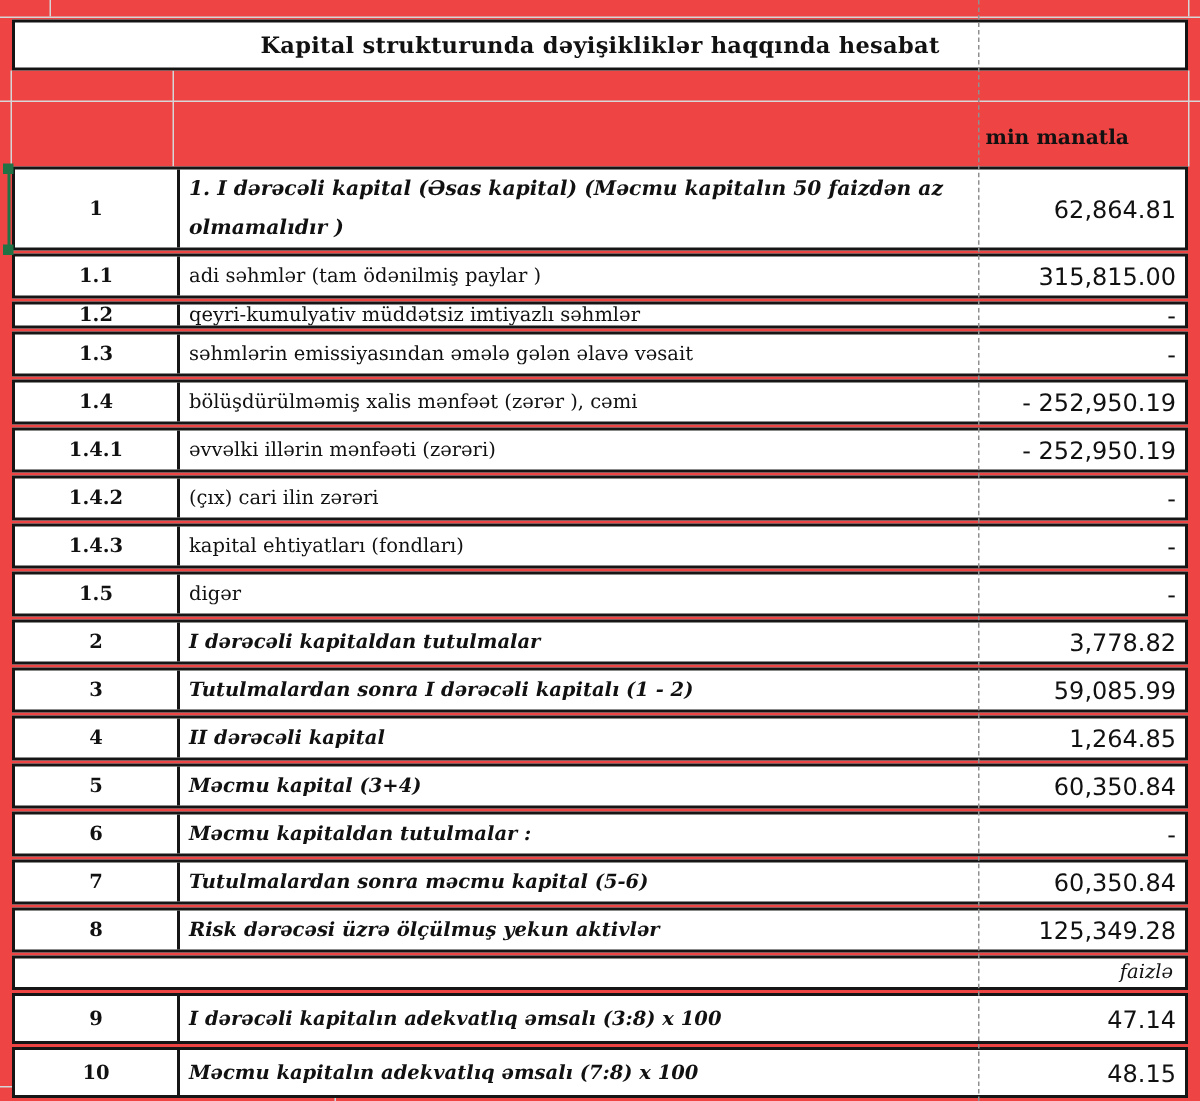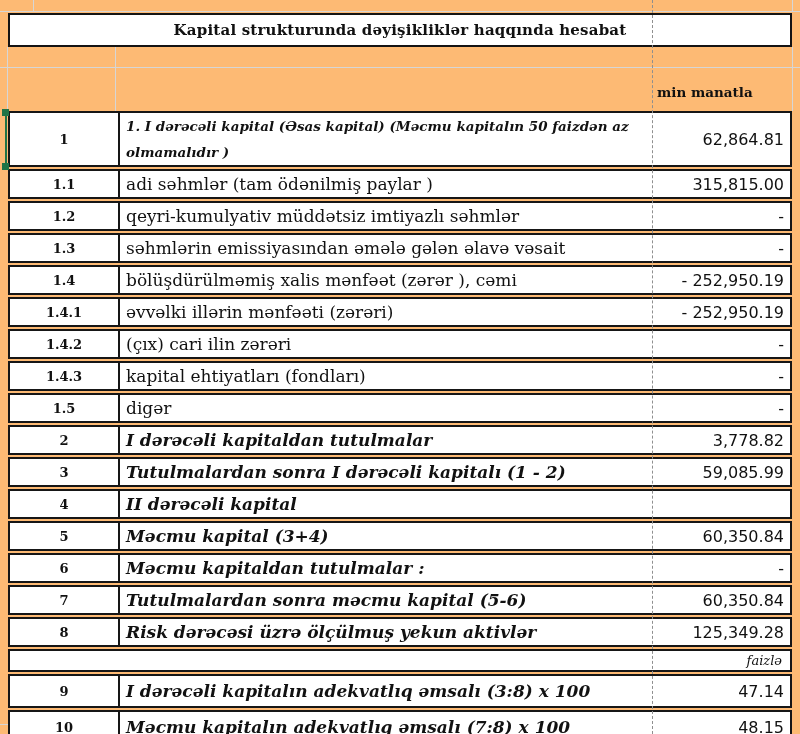--- a/index.html
+++ b/index.html
@@ -1,20 +1,20 @@
 <!DOCTYPE html>
 <html><head>
 <meta charset="utf-8">
 <style>
   html, body { margin: 0; padding: 0; background: #ffffff; }
   .sheet {
     position: relative;
     width: 800px;
     height: 734px;
-    background: #fdba74;
+    background: #ef4444;
     overflow: hidden;
     font-family: "DejaVu Serif", serif;
     color: #111111;
   }
   
   .gl { position: absolute; background: #d6d6d6; }
   .gl-h { height: 1px; }
   .gl-v { width: 1px; }
 
   
@@ -75,21 +75,21 @@
     box-sizing: border-box;
     border-right: 2px solid #161616;
     display: flex; align-items: center; justify-content: center;
     font-weight: bold; font-size: 13px;
     flex-shrink: 0;
   }
   .cell-label {
     flex: 1;
     display: flex; align-items: center;
     padding: 1px 4px 1px 6px;
-    font-size: 17px;
+    font-size: 13px;
     line-height: 25px;
   }
   .cell-label.bold { font-weight: bold; font-style: italic; }
   .cell-value {
     width: 137px;
     flex-shrink: 0;
     display: flex; align-items: center; justify-content: flex-end;
     padding-right: 6px;
     box-sizing: border-box;
     font-family: "DejaVu Sans", sans-serif;
@@ -132,21 +132,21 @@
       <div class="row" style="height: 56px;">
         <div class="cell-no">1</div>
         <div class="cell-label bold" style="line-height: 26px; font-size: 13.5px;">1. I dərəcəli kapital (Əsas kapital) (Məcmu kapitalın 50 faizdən  az olmamalıdır )</div>
         <div class="cell-value">62,864.81</div>
       </div>
       <div class="row" style="height: 30px;">
         <div class="cell-no">1.1</div>
         <div class="cell-label">adi səhmlər (tam ödənilmiş paylar )</div>
         <div class="cell-value">315,815.00</div>
       </div>
-      <div class="row" style="height: 30px;">
+      <div class="row" style="height: 18px;">
         <div class="cell-no">1.2</div>
         <div class="cell-label">qeyri-kumulyativ müddətsiz imtiyazlı səhmlər</div>
         <div class="cell-value">-</div>
       </div>
       <div class="row" style="height: 30px;">
         <div class="cell-no">1.3</div>
         <div class="cell-label">səhmlərin emissiyasından əmələ gələn  əlavə vəsait</div>
         <div class="cell-value">-</div>
       </div>
       <div class="row" style="height: 30px;">
@@ -180,20 +180,21 @@
         <div class="cell-value">3,778.82</div>
       </div>
       <div class="row" style="height: 30px;">
         <div class="cell-no">3</div>
         <div class="cell-label bold">Tutulmalardan  sonra I dərəcəli kapitalı (1 - 2)</div>
         <div class="cell-value">59,085.99</div>
       </div>
       <div class="row" style="height: 30px;">
         <div class="cell-no">4</div>
         <div class="cell-label bold">II dərəcəli  kapital</div>
+        <div class="cell-value">1,264.85</div>
       </div>
       <div class="row" style="height: 30px;">
         <div class="cell-no">5</div>
         <div class="cell-label bold">Məcmu kapital (3+4)</div>
         <div class="cell-value">60,350.84</div>
       </div>
       <div class="row" style="height: 30px;">
         <div class="cell-no">6</div>
         <div class="cell-label bold">Məcmu kapitaldan tutulmalar :</div>
         <div class="cell-value">-</div>

